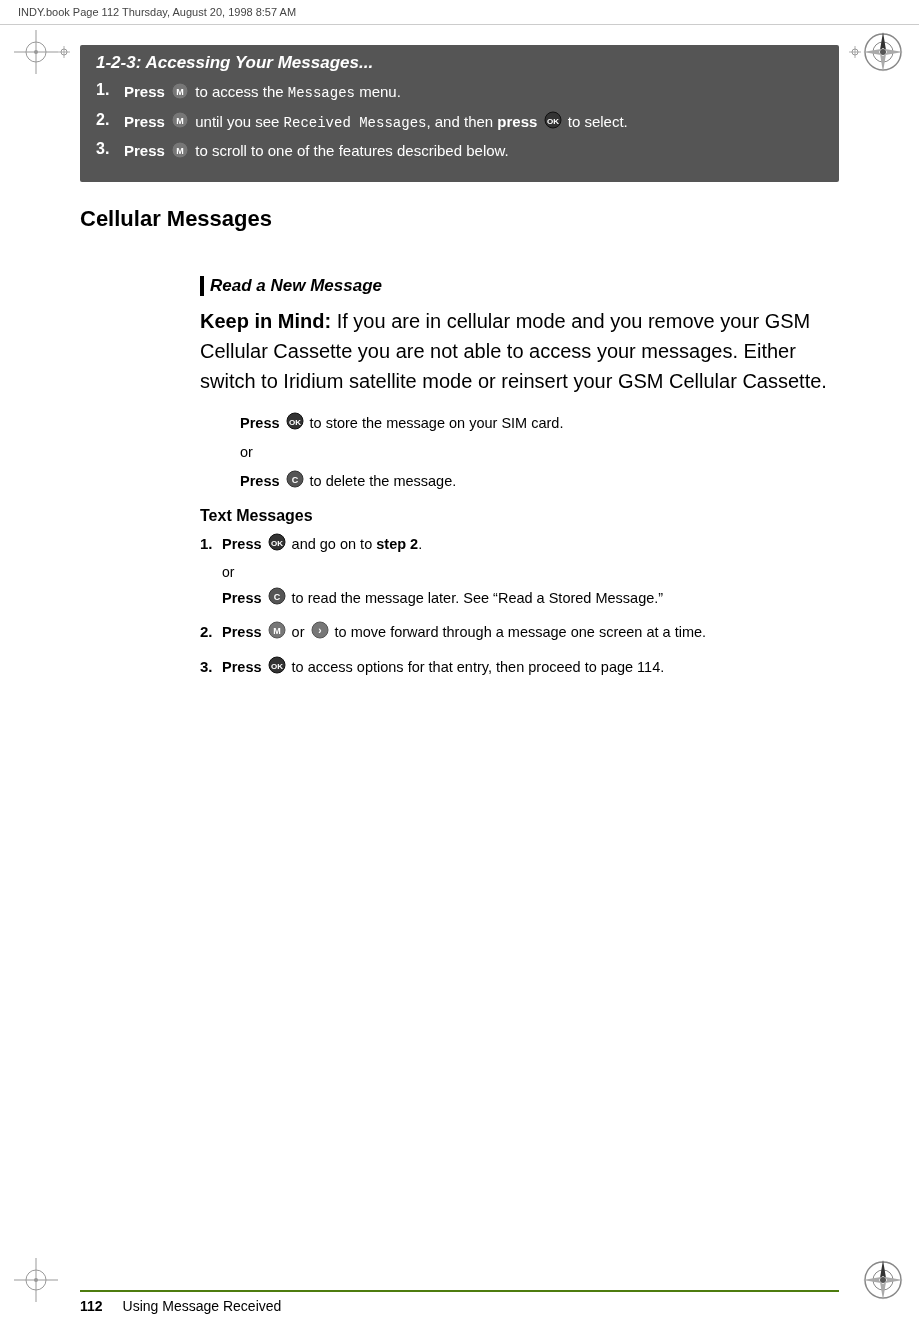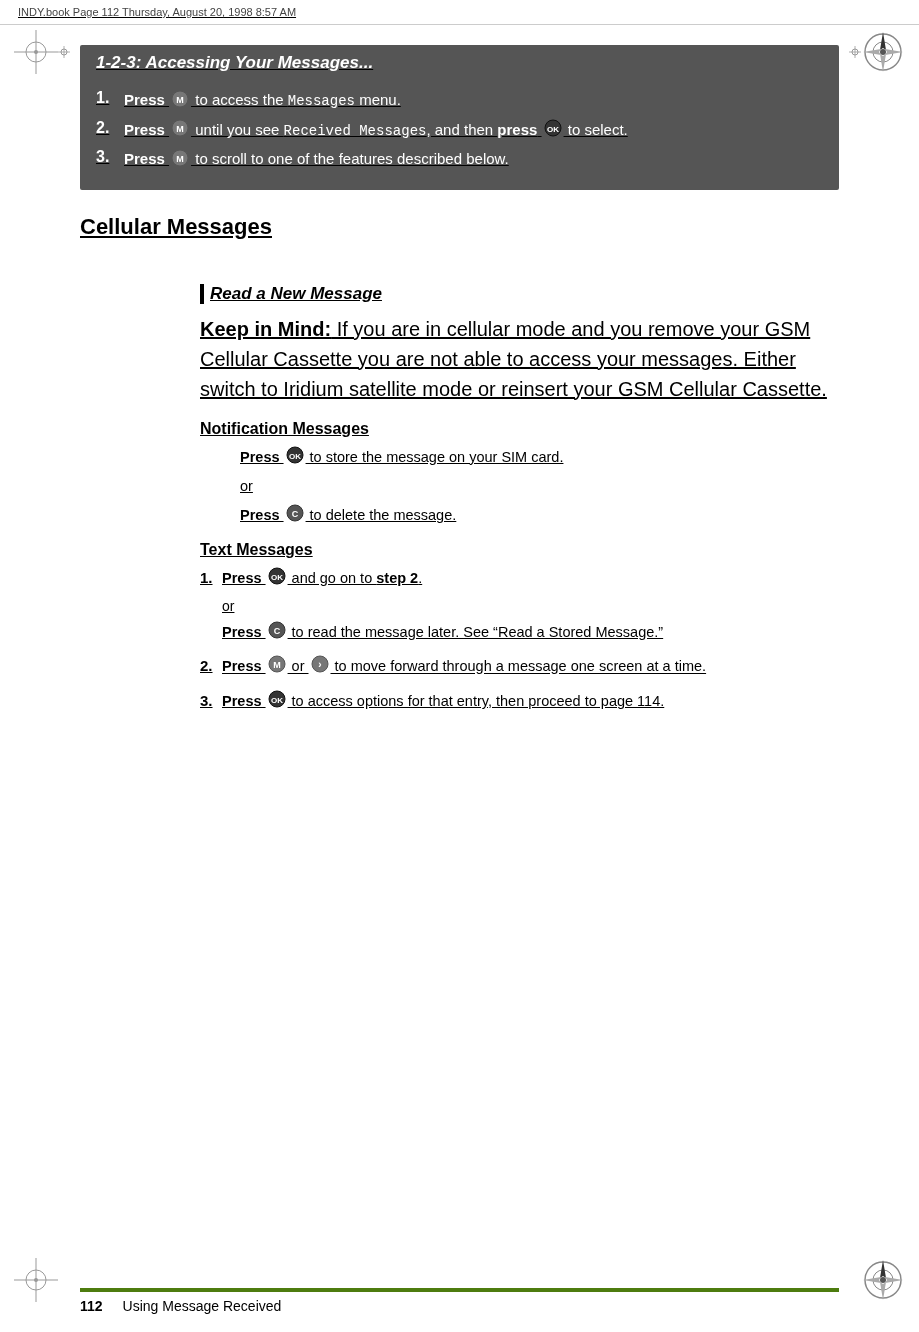--- a/index.html
+++ b/index.html
@@ -13,21 +13,20 @@
       color: #000000;
       position: relative;
     }
 
     .page-wrapper {
       width: 919px;
       min-height: 1332px;
       padding: 0;
       position: relative;
       background: #fff;
-      text-decoration: underline;
     }
 
     
     .header-bar {
       width: 100%;
       padding: 6px 18px;
       border-bottom: 1px solid #ccc;
       font-size: 11px;
       color: #444;
       display: flex;
@@ -61,21 +60,21 @@
       padding: 8px 16px 12px 16px;
       margin-bottom: 24px;
       border-radius: 2px;
     }
 
     .steps-box-title {
       font-size: 17px;
       font-weight: bold;
       font-style: italic;
       color: #ffffff;
-      margin-bottom: 16px;
+      margin-bottom: 8px;
       font-family: Arial, Helvetica, sans-serif;
     }
 
     .steps-box ol {
       list-style: none;
       padding: 0;
       margin: 0;
     }
 
     .steps-box ol li {
@@ -187,21 +186,21 @@
     }
 
     
     .footer-bar {
       position: absolute;
       bottom: 18px;
       left: 80px;
       right: 80px;
       display: flex;
       align-items: center;
-      border-top: 4px solid #4d7c0f;
+      border-top: 2px solid #4d7c0f;
       padding-top: 6px;
     }
 
     .footer-page {
       font-size: 14px;
       font-weight: bold;
       margin-right: 20px;
     }
 
     .footer-text {
@@ -343,21 +342,20 @@
     <div class="section-title">Cellular Messages</div>
 
     <div class="content-block">
 
       <div class="subsection-title">Read a New Message</div>
 
       <p class="keep-in-mind">
         <strong><span>Keep in Mind:</span></strong><span> If you are in cellular mode and you remove your GSM Cellular Cassette you are not able to access your messages. Either switch to Iridium satellite mode or reinsert your GSM Cellular Cassette.</span>
       </p>
 
-      <div class="subsection-h2">Notification Messages</div>
 
       <div class="indented-list">
         <p>
           <strong>Press </strong>
           <span class="inline-btn">
             <svg width="18" height="18" viewBox="0 0 18 18">
               <circle cx="9" cy="9" r="8" fill="#333" stroke="#111" stroke-width="1"></circle>
               <text x="9" y="13" text-anchor="middle" font-size="8" fill="white" font-weight="bold">OK</text>
             </svg>
           </span>

